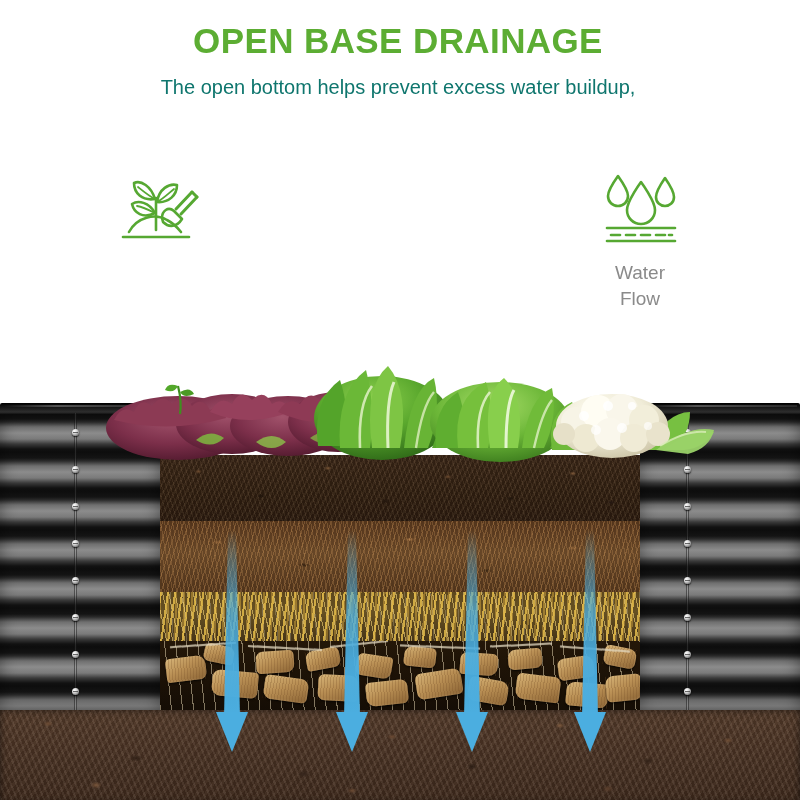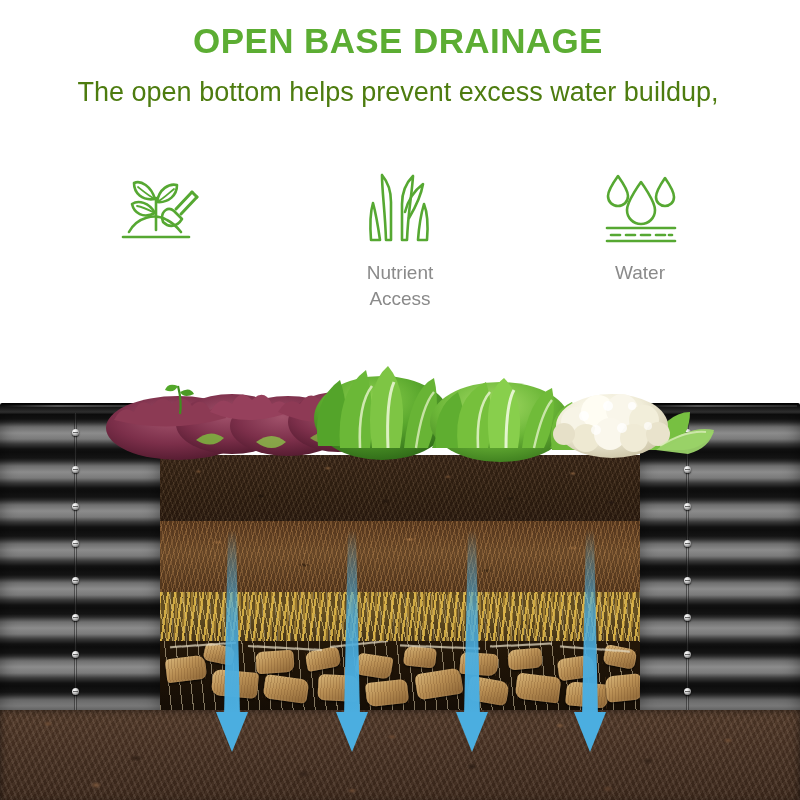--- a/index.html
+++ b/index.html
@@ -31,23 +31,23 @@
     padding-top: 22px;
     font-size: 35px;
     font-weight: bold;
     letter-spacing: 0.4px;
     color: #5cad33;
     line-height: 1.1;
   }
   #subtitle {
     margin: 0;
     padding-top: 12px;
-    font-size: 27px;
+    font-size: 20px;
     font-weight: normal;
-    color: #4d7c0f;
+    color: #0f766e;
     line-height: 1.45;
   }
   #subtitle .line { display: block; }
 
   
   #features {
     position: absolute;
     left: 60px;
     top: 168px;
     width: 680px;
@@ -309,40 +309,20 @@
 
           <path d="M47 48 C47 41 53 36 59 41 L67 49 C62 57 54 58 48 52 Z"></path>
 
           <path d="M61 39 L77 22" stroke-width="3"></path>
           <path d="M66 44 L82 27" stroke-width="3"></path>
           <path d="M77 22 L82 27" stroke-width="3"></path>
         </svg>
       </div>
     </div>
 
-    <div class="feature">
-      <div class="feature-icon">
-        <svg width="78" height="76" viewBox="0 0 78 76" fill="none" stroke="#56a832" stroke-width="2.6" stroke-linecap="round" stroke-linejoin="round">
-
-          <path d="M30 70 L30 32 C30 20 26 11 21 5 C21 22 24 40 25 70 Z"></path>
-
-          <path d="M41 70 L41 34 C41 21 46 12 52 6 C51 24 47 42 46 70 Z"></path>
-
-          <path d="M44 42 C47 30 54 20 62 14 C60 26 54 38 48 48"></path>
-
-          <path d="M19 70 C17 56 15 44 12 33 C9 43 9 57 10 70 Z"></path>
-
-          <path d="M57 70 C58 56 60 44 63 34 C67 44 67 58 66 70 Z"></path>
-        </svg>
-      </div>
-      <div class="feature-label">
-        <span class="l">Nutrient</span>
-        <span class="l">Access</span>
-      </div>
-    </div>
 
     <div class="feature">
       <div class="feature-icon">
         <svg width="82" height="76" viewBox="0 0 82 76" fill="none" stroke="#56a832" stroke-width="2.6" stroke-linecap="round" stroke-linejoin="round">
 
           <path d="M19 6 C19 6 9 20 9 26 C9 32 13.6 36 19 36 C24.4 36 29 32 29 26 C29 20 19 6 19 6 Z"></path>
 
           <path d="M66 8 C66 8 57 21 57 27 C57 32.5 61.2 36 66 36 C70.8 36 75 32.5 75 27 C75 21 66 8 66 8 Z"></path>
 
           <path d="M42 12 C42 12 28 31 28 40 C28 48 34.3 54 42 54 C49.7 54 56 48 56 40 C56 31 42 12 42 12 Z"></path>
@@ -352,20 +332,21 @@
 
           <line x1="12" y1="65" x2="21" y2="65"></line>
           <line x1="27" y1="65" x2="36" y2="65"></line>
           <line x1="42" y1="65" x2="51" y2="65"></line>
           <line x1="57" y1="65" x2="66" y2="65"></line>
           <line x1="70" y1="65" x2="73" y2="65"></line>
         </svg>
       </div>
       <div class="feature-label">
         <span class="l">Water</span>
+        <span class="l">Flow</span>
       </div>
     </div>
 
   </div>
 
   <div id="scene">
 
     <div id="ground"></div>
 
     <div id="soil-stack">

